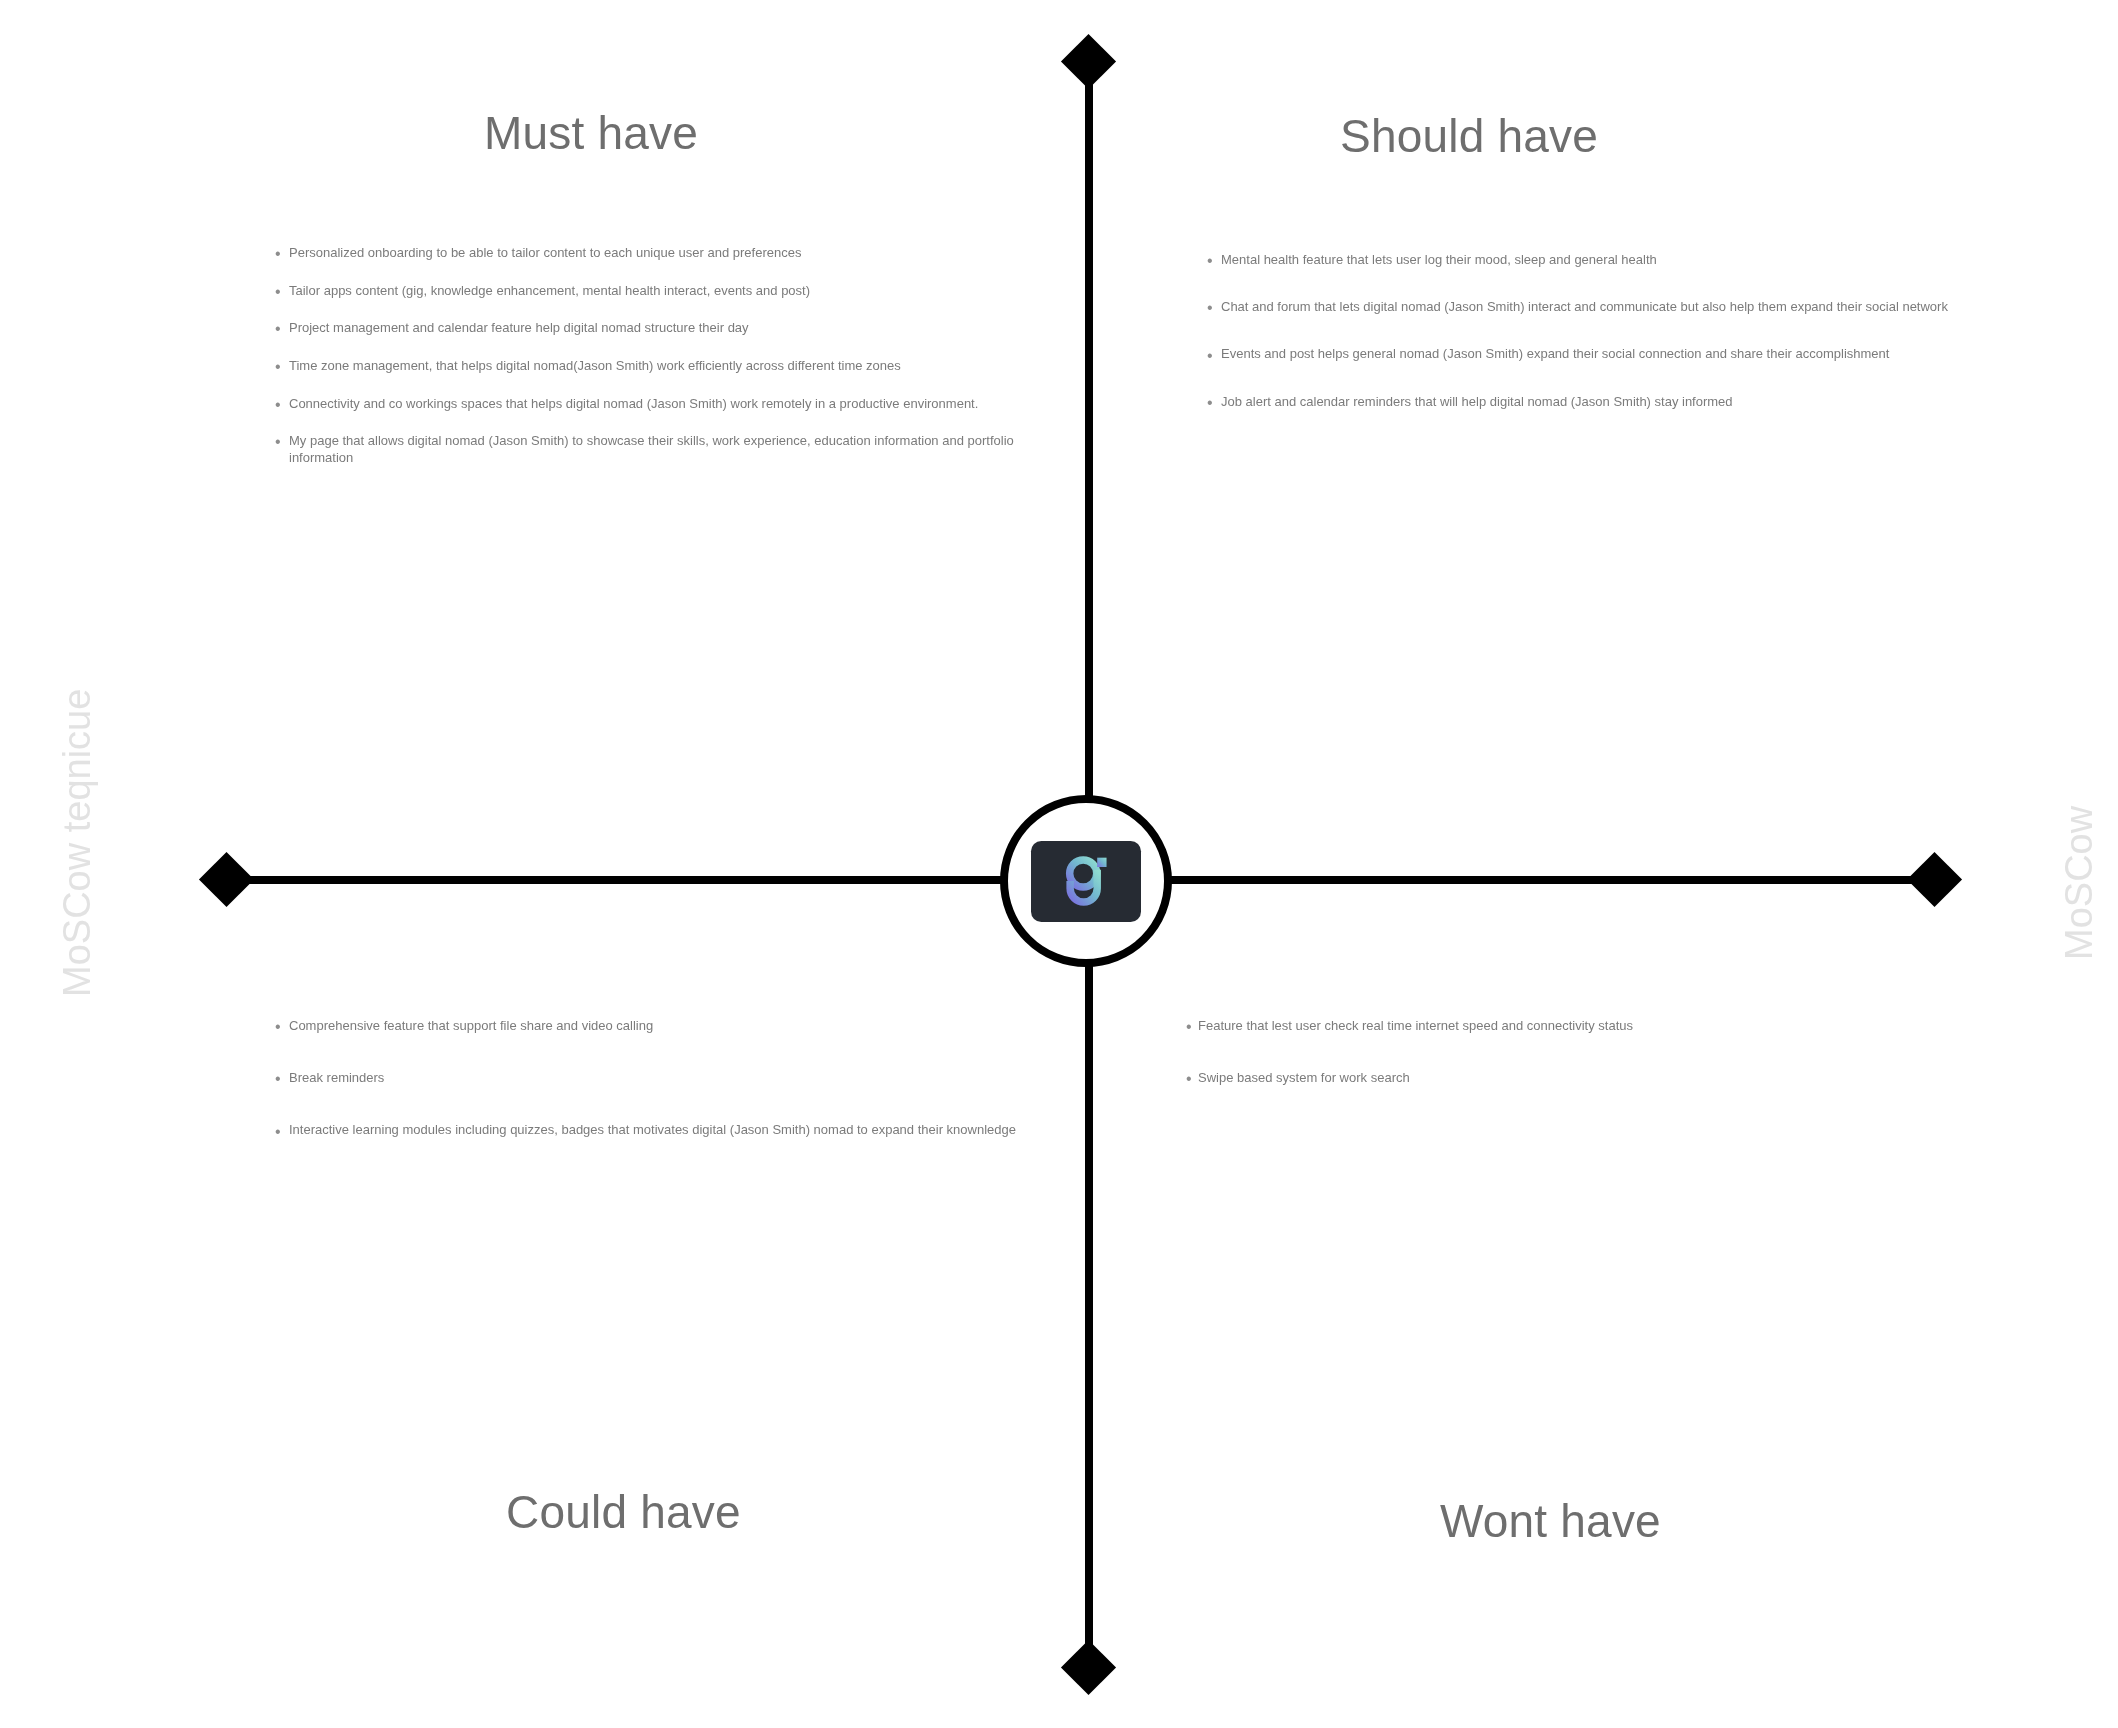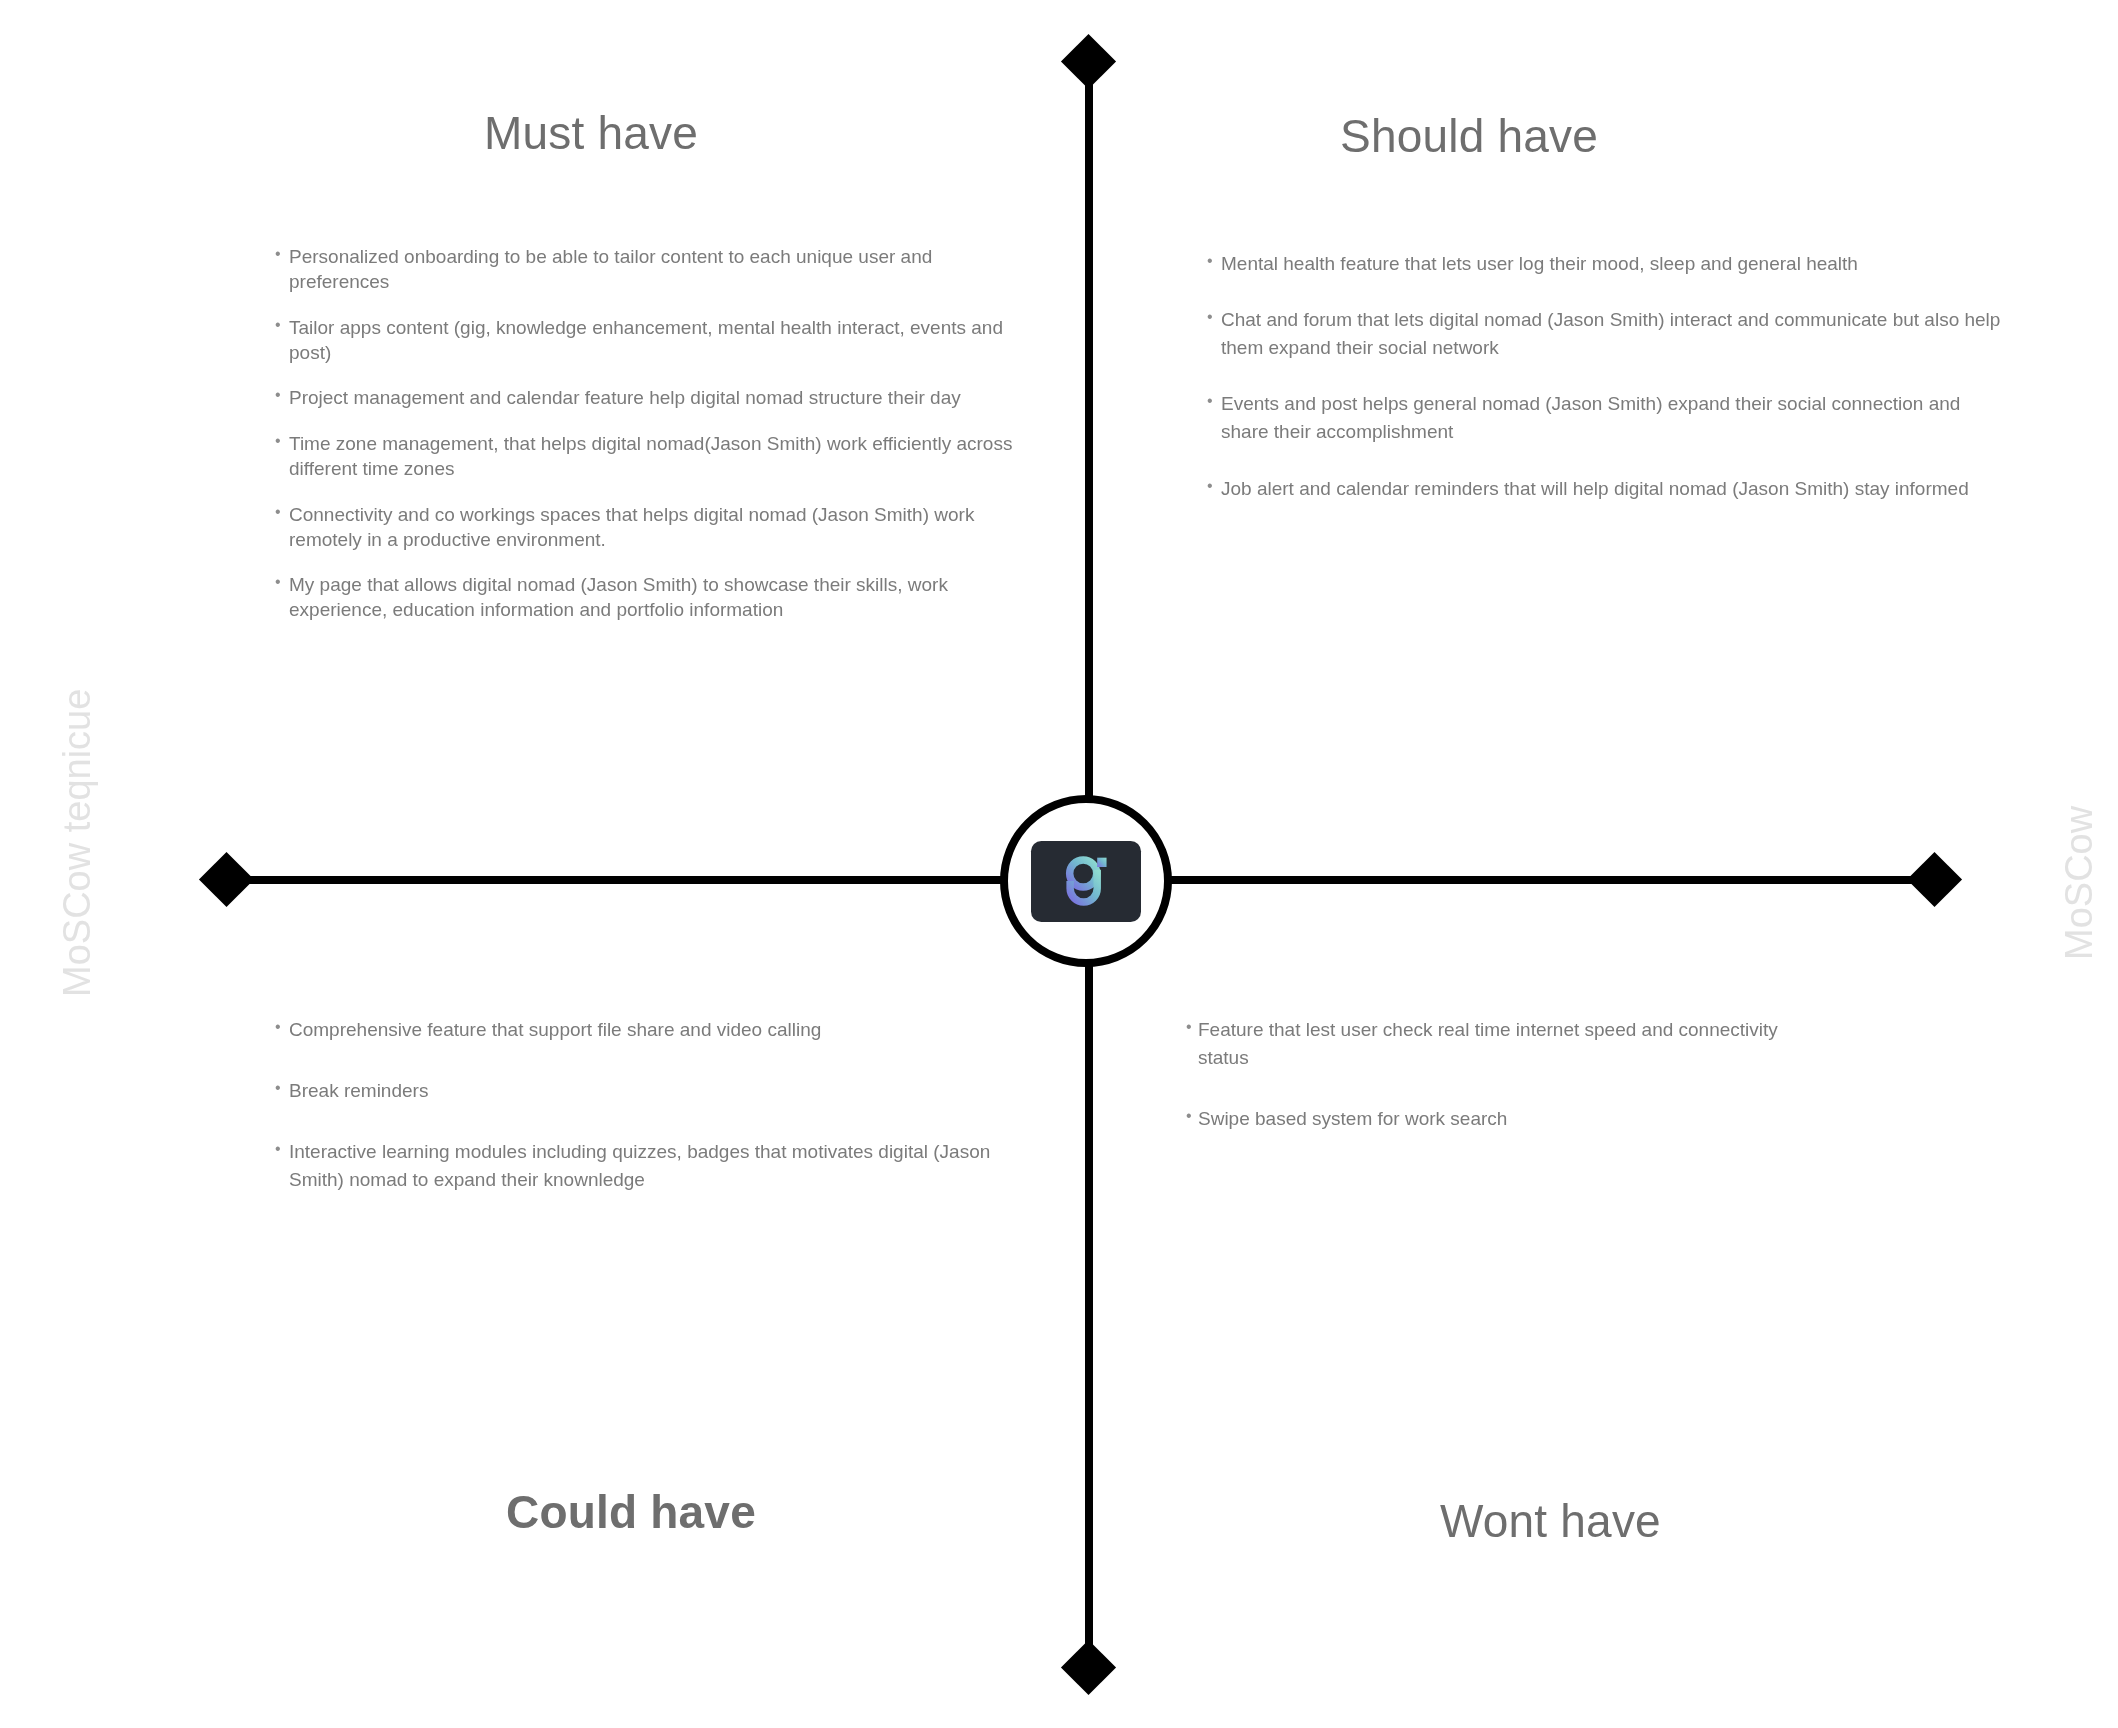--- a/index.html
+++ b/index.html
@@ -82,21 +82,21 @@
   .q-title {
     position: absolute;
     color: #6e6e6e;
     font-size: 46px;
     font-weight: 400;
     letter-spacing: 0.2px;
     white-space: nowrap;
   }
   .q-title.must   { left: 484px;  top: 106px; }
   .q-title.should { left: 1340px; top: 109px; text-align: center; }
-  .q-title.could  { left: 506px;  top: 1485px; font-weight: bold; }
+  .q-title.could  { left: 506px;  top: 1485px; }
   .q-title.wont   { left: 1440px; top: 1494px; }
 
   
   .side-label {
     position: absolute;
     color: #e2e2e2;
     font-size: 38px;
     font-weight: 400;
     white-space: nowrap;
     transform-origin: left top;
@@ -116,21 +116,21 @@
   .q-list {
     position: absolute;
     margin: 0;
     padding: 0;
     list-style: none;
     color: #7b7b7b;
   }
   .q-list li {
     position: relative;
     padding-left: 14px;
-    font-size: 19px;
+    font-size: 13px;
     line-height: 1.32;
     color: #7b7b7b;
   }
   .q-list li::before {
     content: "\2022";
     position: absolute;
     left: 0;
     top: -0.9px;
     font-size: 16px;
     color: #8d8d8d;

